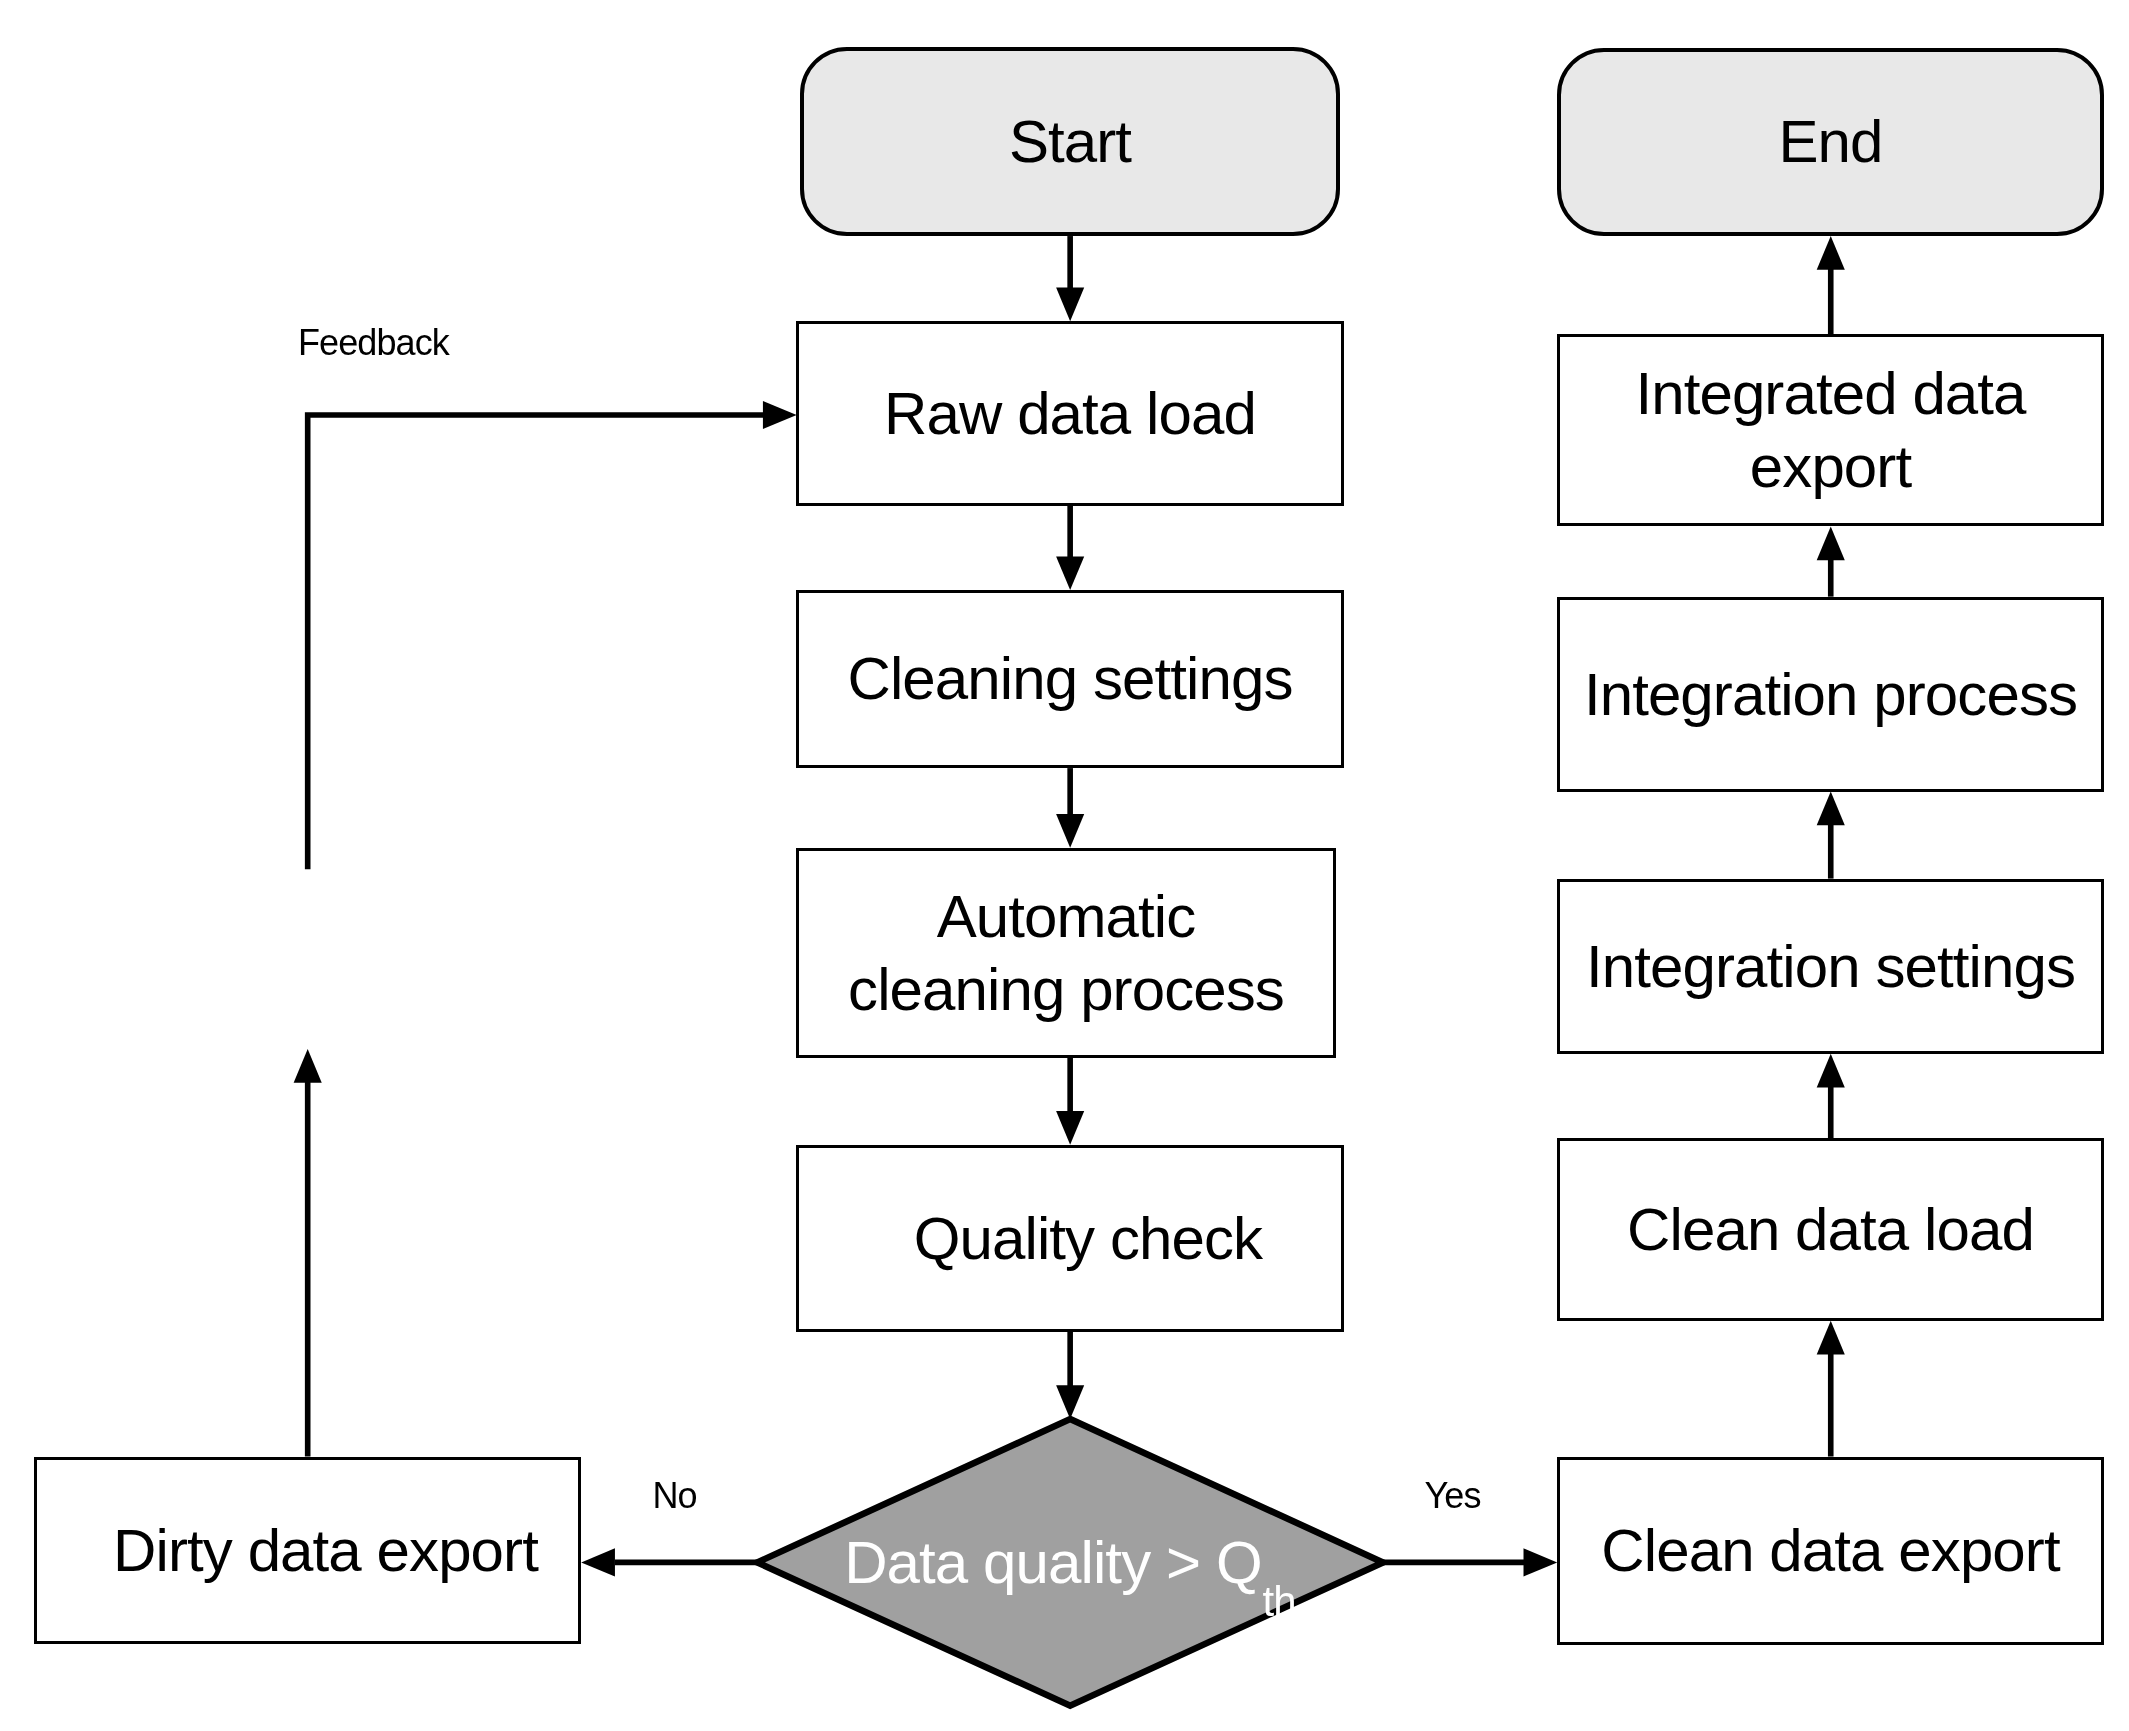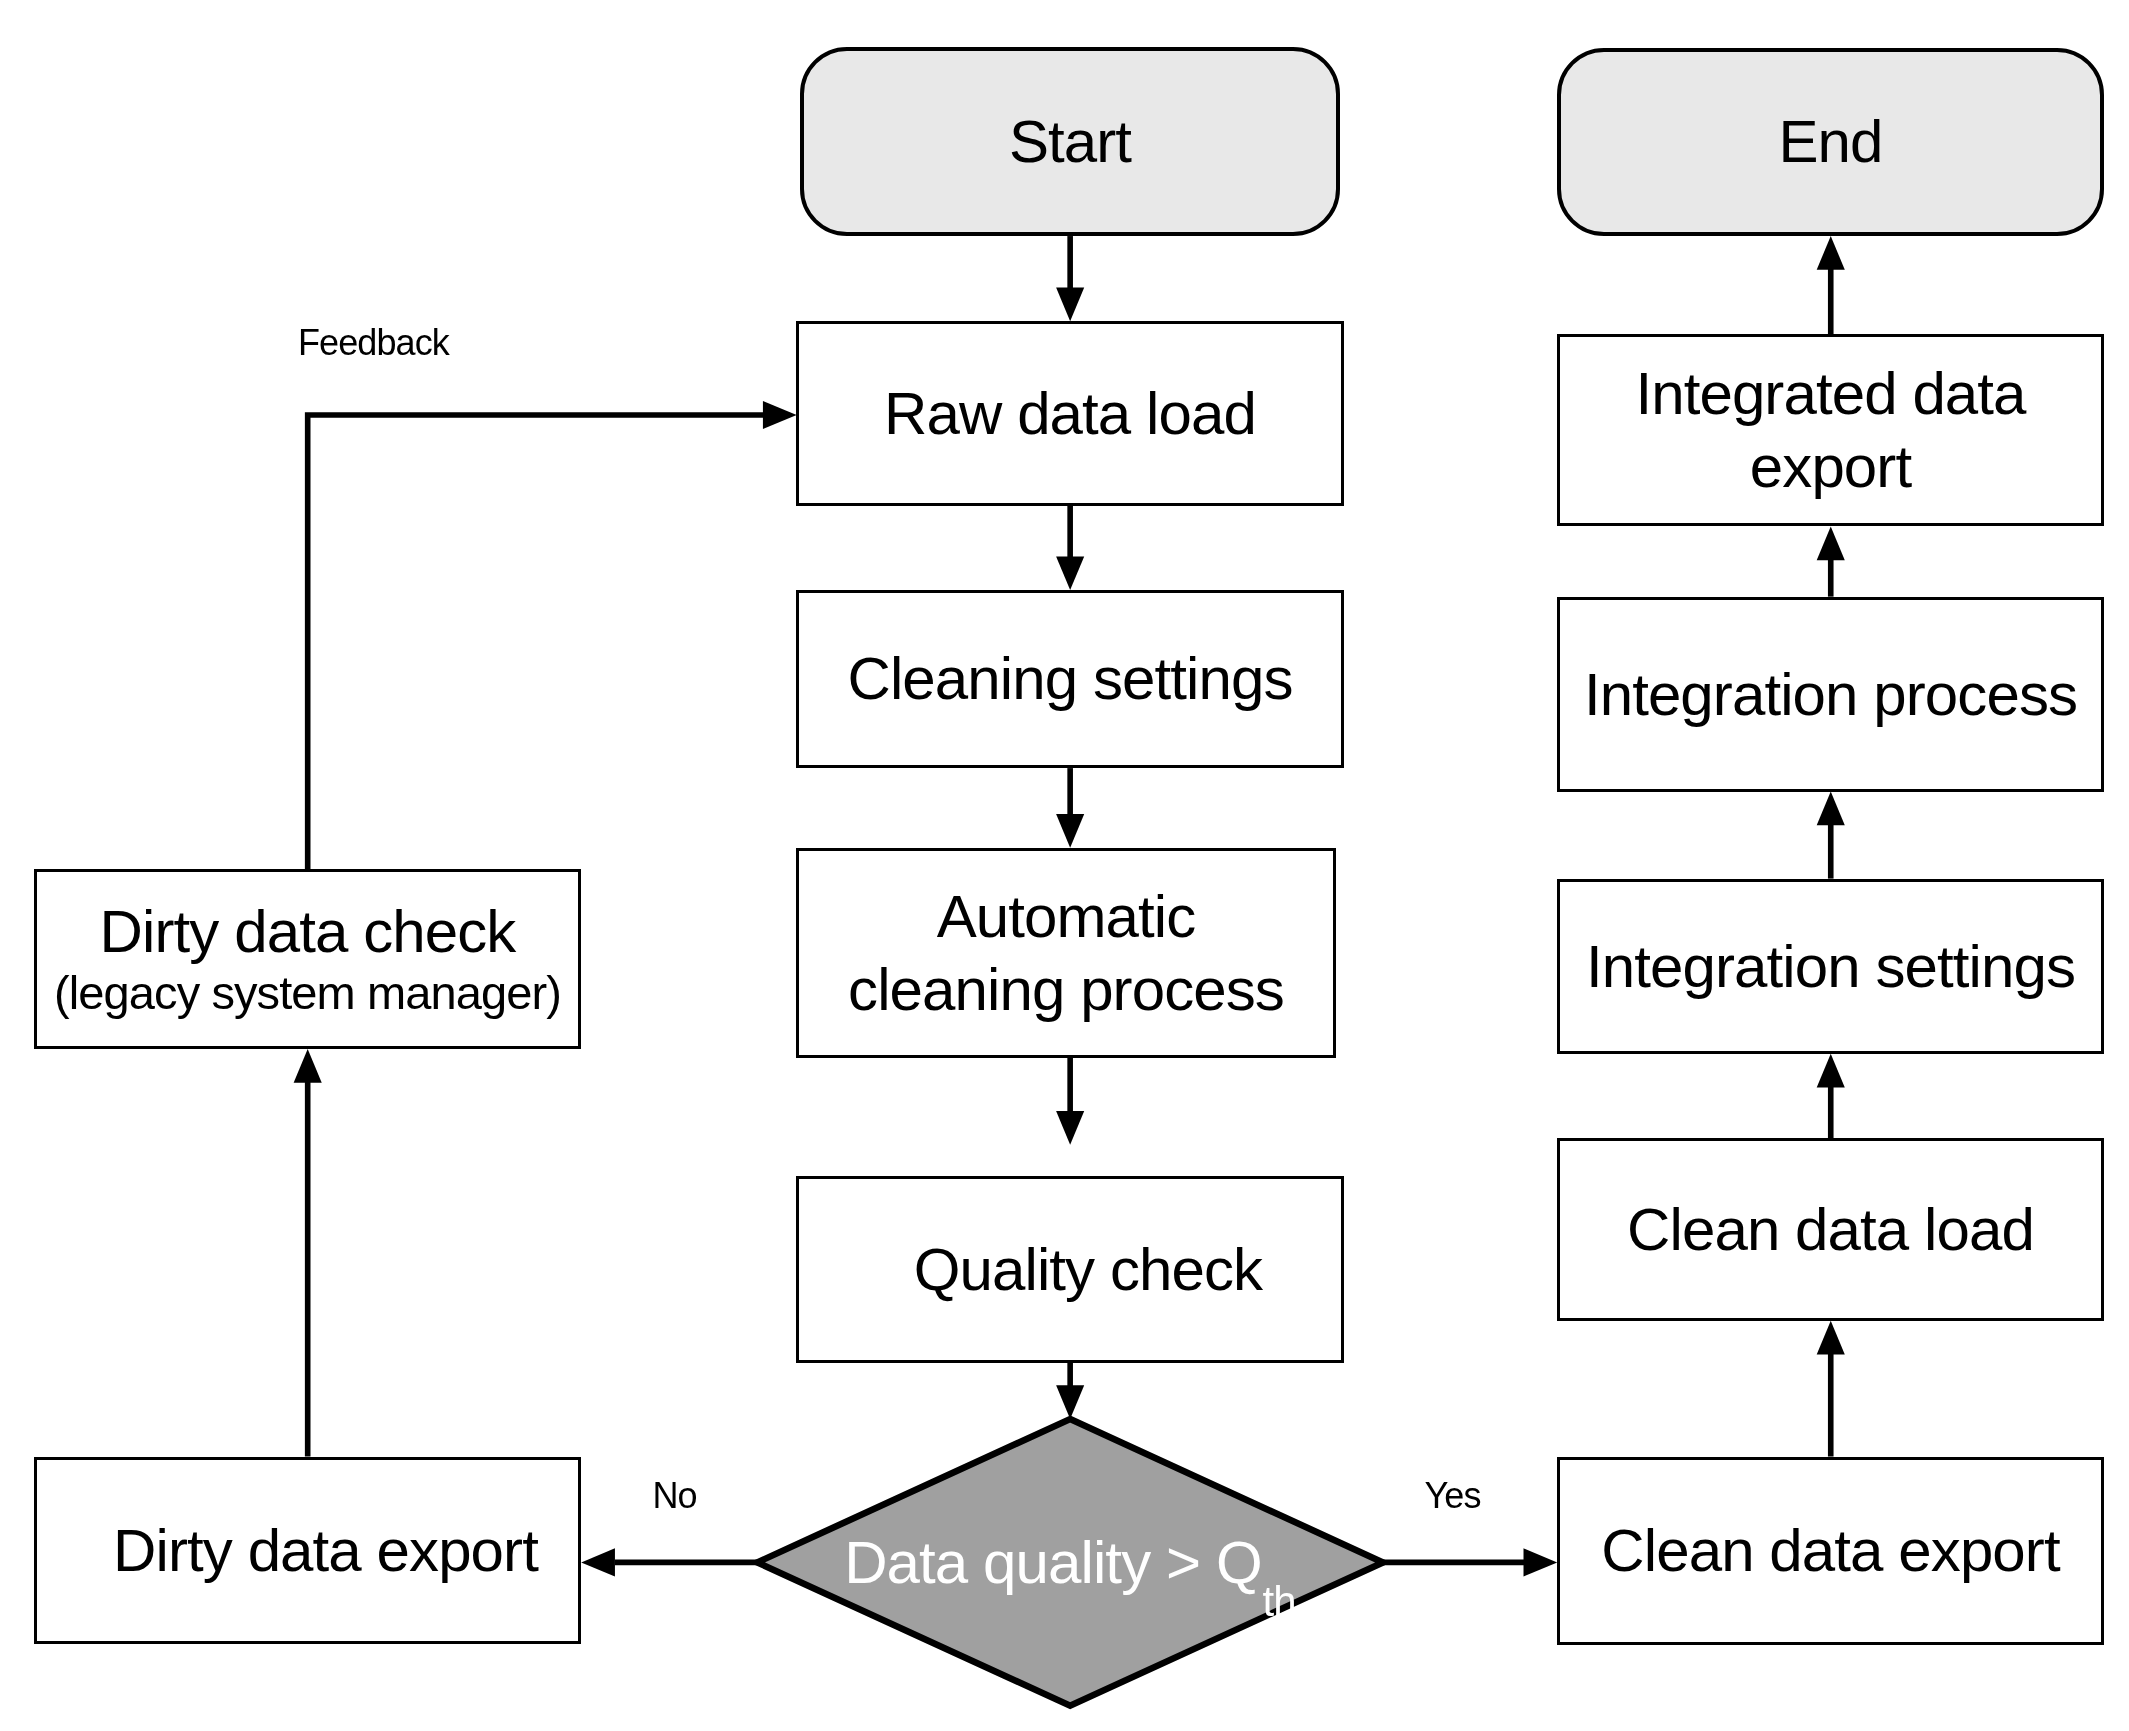--- a/index.html
+++ b/index.html
@@ -165,33 +165,29 @@
 
   <div class="node" style="left:796px; top:590px; width:548px; height:178px;">
     <span class="label">Cleaning settings</span>
   </div>
 
   <div class="node" style="left:796px; top:848px; width:540px; height:210px;">
     <span class="label">Automatic
 cleaning process</span>
   </div>
 
-  <div class="node" style="left:796px; top:1176px; width:548px; height:187px;padding-left:36px;">
+  <div class="node" style="left:796px; top:1145px; width:548px; height:187px;padding-left:36px;">
     <span class="label">Quality check</span>
   </div>
 
   <div class="decision-label">
     <span>Data quality &gt; Q</span>
       <span class="subscript">th</span>
   </div>
 
-  <div class="node" style="left:34px; top:869px; width:547px; height:180px; line-height:1.1;">
-    <span class="label">Dirty data check</span>
-    <span class="sublabel">(legacy system manager)</span>
-  </div>
 
   <div class="node" style="left:34px; top:1457px; width:547px; height:187px;padding-left:36px;">
     <span class="label">Dirty data export</span>
   </div>
 
   <div class="node terminal" style="left:1557px; top:48px; width:547px; height:188px;">
     <span class="label">End</span>
   </div>
 
   <div class="node" style="left:1557px; top:334px; width:547px; height:192px;">

